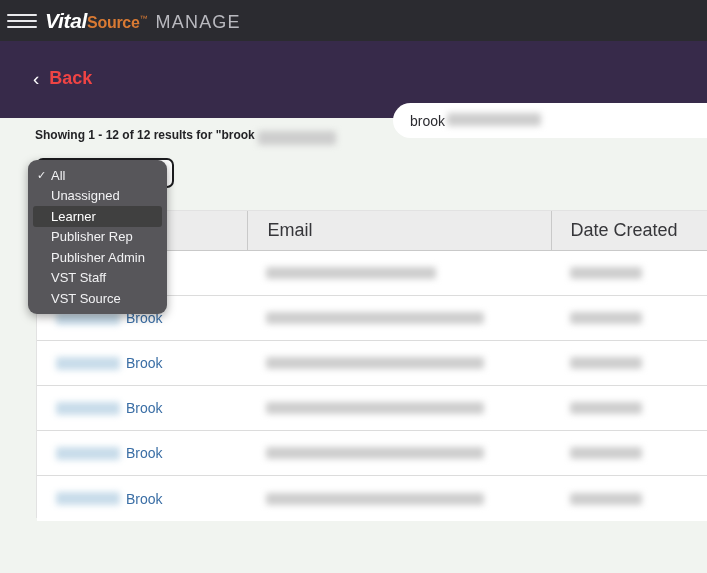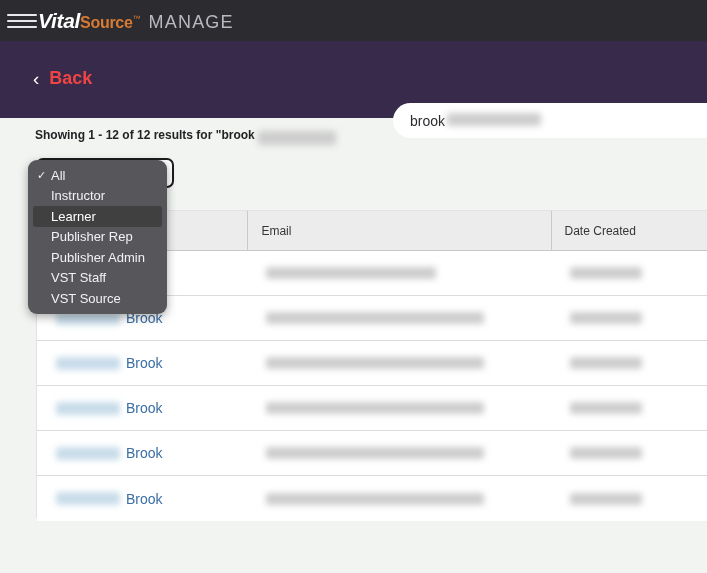--- a/index.html
+++ b/index.html
@@ -16,21 +16,21 @@
     position: absolute; left: 0; top: 0; width: 707px; height: 41px;
     background: #2b2b30;
     display: flex; align-items: center;
   }
   .hamburger {
     width: 30px; margin-left: 7px;
     display: flex; flex-direction: column; justify-content: center;
     gap: 4px; cursor: pointer;
   }
   .hamburger span { display: block; height: 2px; background: #e9e9ec; border-radius: 1px; }
-  .logo { margin-left: 1px; display: flex; align-items: baseline; }
+  .logo { margin-left: 8px; display: flex; align-items: baseline; }
   .logo-vital {
     font-size: 21px; font-weight: bold; font-style: italic; color: #ffffff;
     letter-spacing: -0.3px;
   }
   .logo-source {
     font-size: 16px; font-weight: bold; color: #d97a33;
     letter-spacing: -0.3px;
   }
   .logo-tm { font-size: 8px; color: #d97a33; position: relative; top: -7px; }
   .logo-manage {
@@ -98,22 +98,22 @@
     background: #ffffff;
     border: 1px solid #e2e2e2;
   }
   .thead {
     display: flex; height: 40px;
     background: #ececec;
     border-bottom: 1px solid #c9c9c9;
   }
   .th {
     display: flex; align-items: center;
-    font-size: 12px; color: #36363a;
-    padding-left: 13px;
+    font-size: 18px; color: #36363a;
+    padding-left: 19px;
   }
   .th + .th { border-left: 1px solid #c9c9c9; }
   .col-name { width: 211px; }
   .col-email { width: 304px; }
   .col-date { width: 185px; }
 
   .trow {
     display: flex; height: 45px; align-items: center;
     border-bottom: 1px solid #dcdcdc;
     background: #ffffff;
@@ -272,21 +272,21 @@
         <span class="redact redact-email"></span>
       </div>
       <div class="cell cell-date">
         <span class="redact redact-date"></span>
       </div>
     </div>
   </div>
 
   <div class="dropdown">
     <div class="dd-item selected-mark">All</div>
-    <div class="dd-item">Instructor</div>
+    <div class="dd-item">Unassigned</div>
     <div class="dd-item highlight">Learner</div>
     <div class="dd-item">Publisher Rep</div>
     <div class="dd-item">Publisher Admin</div>
     <div class="dd-item">VST Staff</div>
     <div class="dd-item">VST Source</div>
   </div>
 
 </div>
 
 </body></html>

